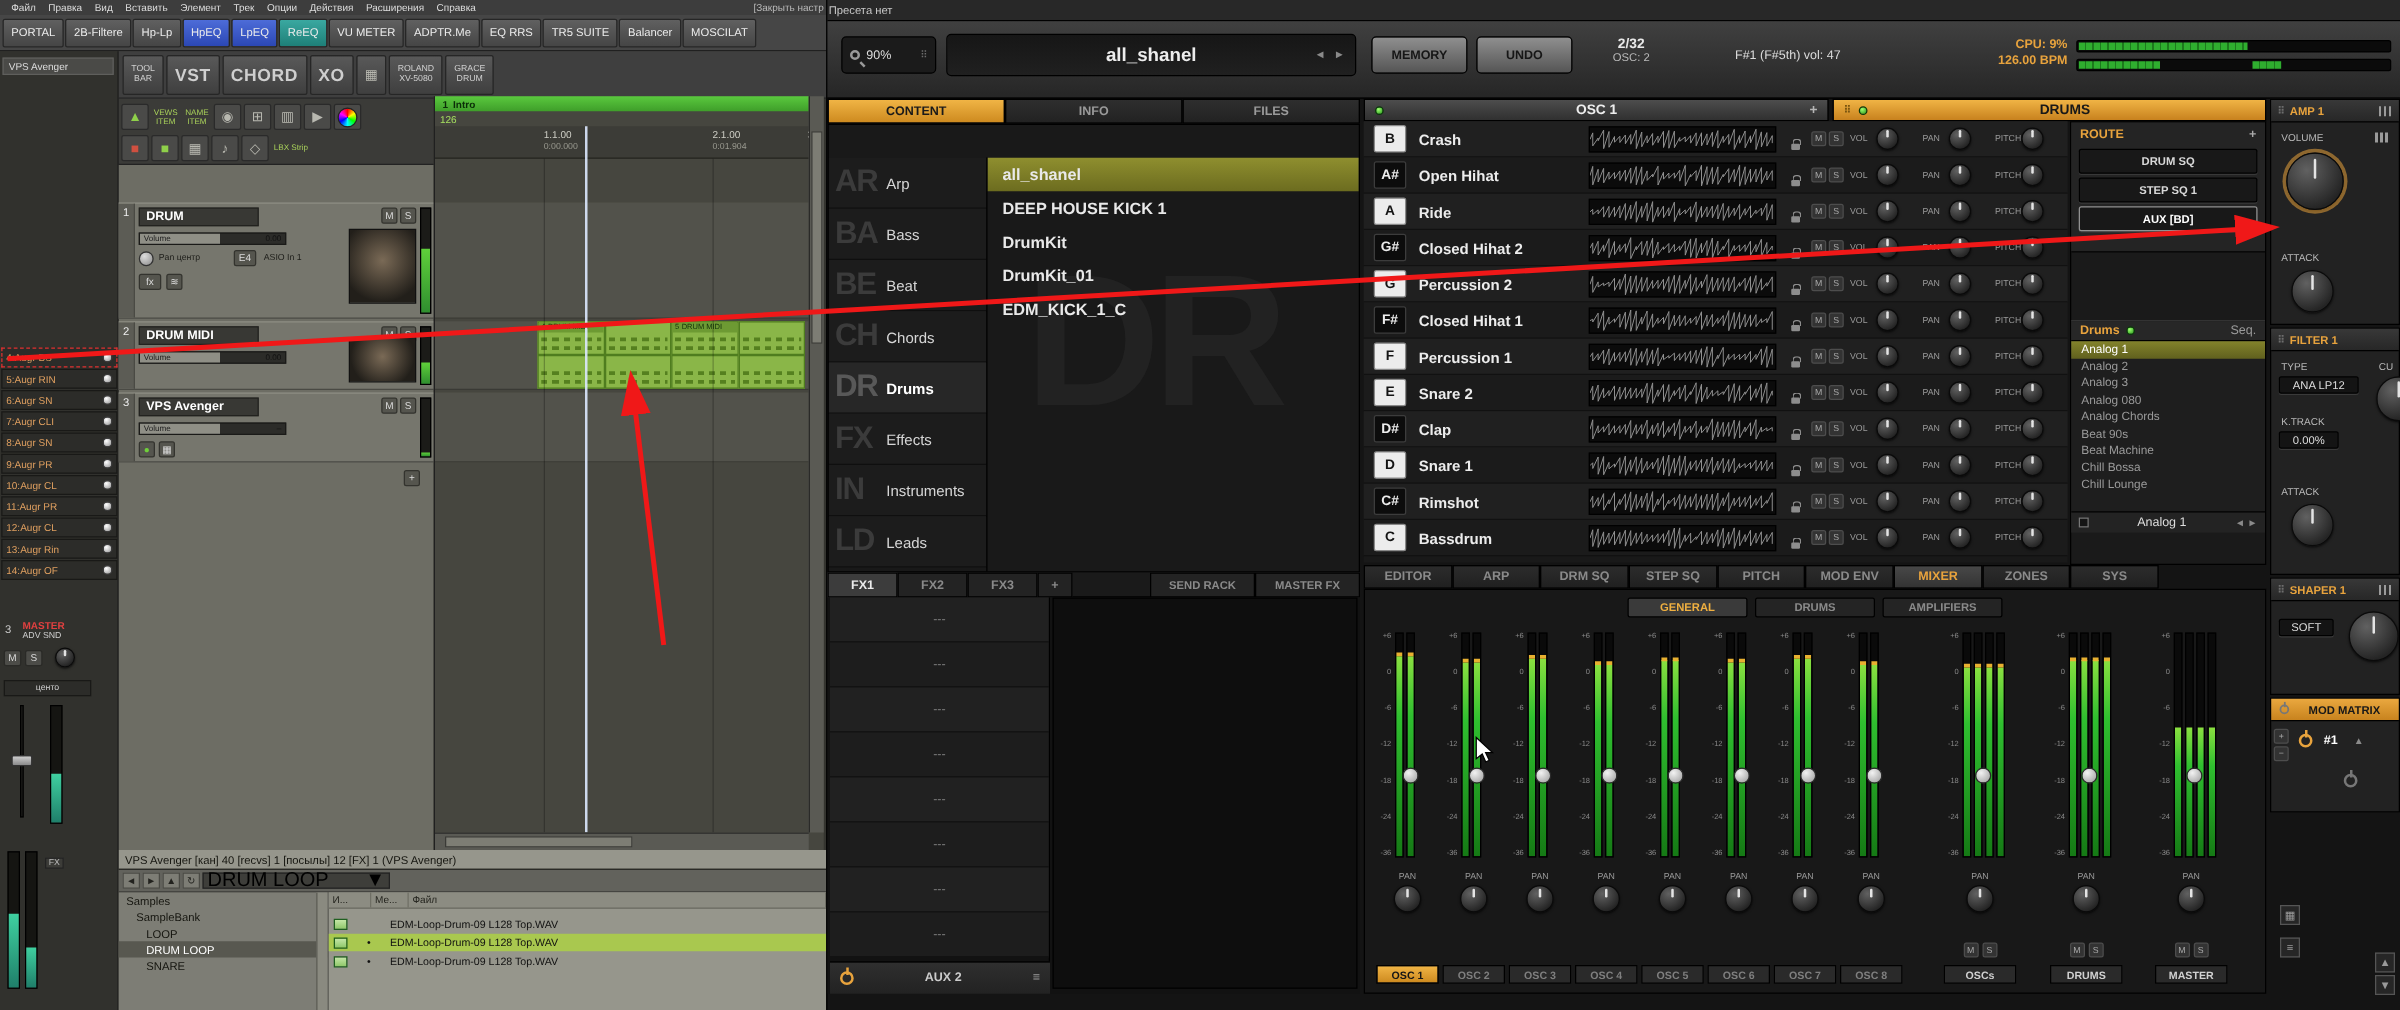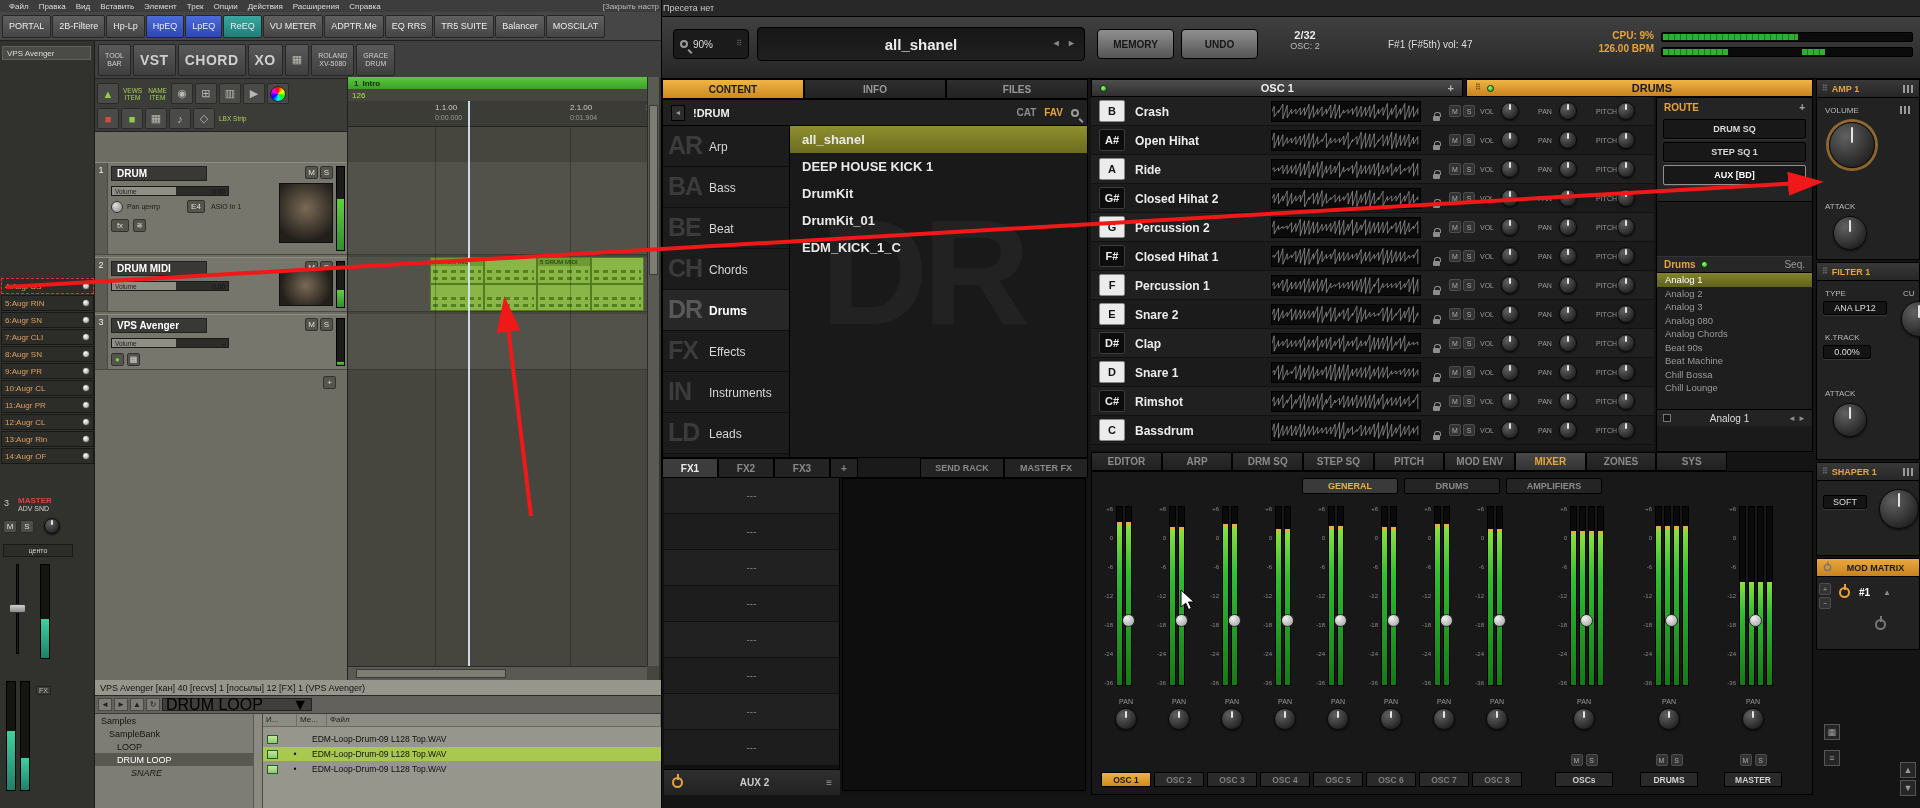--- a/index.html
+++ b/index.html
@@ -526,21 +526,21 @@
             <div class="val">DRUM LOOP</div>
             <div class="car">▼</div>
           </div>
         </div>
       <div id="ex-tree">
         <div id="ex-treescroll"></div>
       <div class="trow" style="padding-left: 6px;">Samples</div>
           <div class="trow" style="padding-left: 14px;">SampleBank</div>
           <div class="trow" style="padding-left: 22px;">LOOP</div>
           <div class="trow sel" style="padding-left: 22px;">DRUM LOOP</div>
-          <div class="trow" style="padding-left: 36px; font-style: italic;">SNARE</div>
+          <div class="trow" style="padding-left: 22px;">SNARE</div>
         </div>
       <div id="ex-files">
         <div id="ex-fhead">
             <div style="width: 34px;">И...</div>
             <div style="width: 30px;">Ме...</div>
             <div style="width: auto; flex: 1 1 0%;">Файл</div>
           </div>
       <div class="frow" style="top: 18px;">
             <div class="fico"></div>
             <div class="fdot"></div>
@@ -595,27 +595,20 @@
       </div>
     </div>
 
     <div id="a-tabs">
         <div class="atab active">CONTENT</div>
         <div class="atab">INFO</div>
         <div class="atab">FILES</div>
       </div>
 
     <div id="a-browser">
-      <div id="ab-head">
-        <div id="ab-back">◄</div>
-        <div id="ab-title">!DRUM</div>
-        <div id="ab-cat">CAT</div>
-        <div id="ab-fav">FAV</div>
-        <span class="mag"></span>
-      </div>
       <div id="ab-cats">
           <div class="catrow">
             <div class="wm">AR</div>
             <div class="cname">Arp</div>
           </div>
           <div class="catrow">
             <div class="wm">BA</div>
             <div class="cname">Bass</div>
           </div>
           <div class="catrow">

